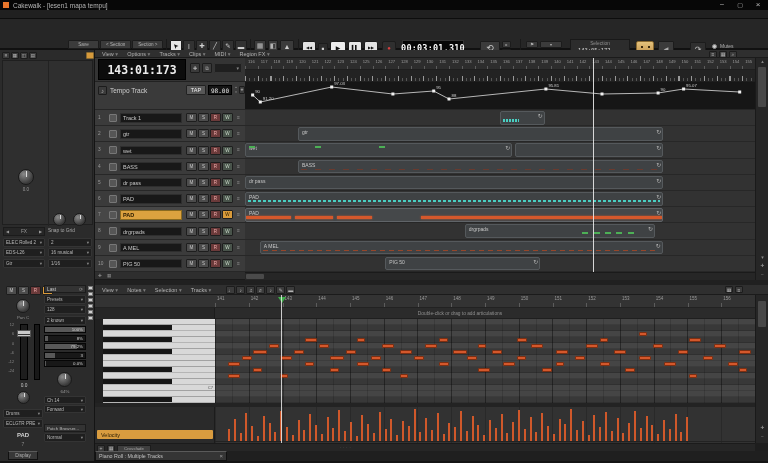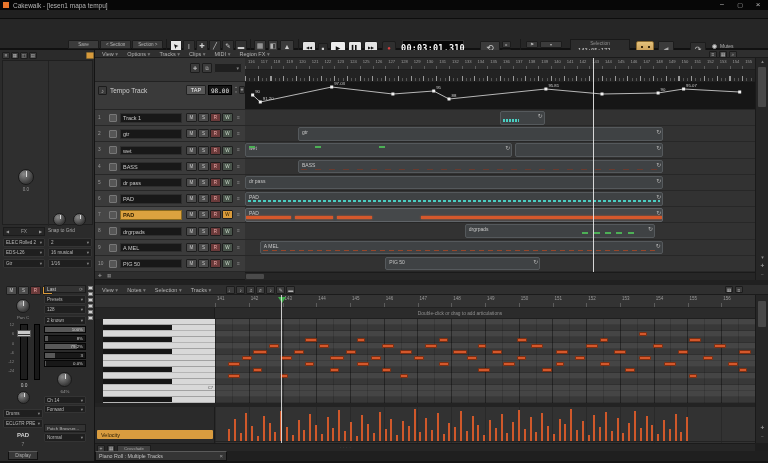--- a/index.html
+++ b/index.html
@@ -346,20 +346,21 @@
         <span class="tvmenu">Tracks <span class="chev">▾</span></span>
         <span class="tvmenu">Clips <span class="chev">▾</span></span>
         <span class="tvmenu">MIDI <span class="chev">▾</span></span>
         <span class="tvmenu">Region FX <span class="chev">▾</span></span>
       </span>
     <span class="abs btn" style="left:614px;top:0.5px;width:8px;height:7px;font-size:5px">≡</span>
     <span class="abs btn" style="left:624px;top:0.5px;width:8px;height:7px;font-size:5px">▦</span>
     <span class="abs btn" style="left:634px;top:0.5px;width:8px;height:7px;font-size:5px">⌕</span>
   </div>
   <div class="abs" style="left:95px;top:58px;width:660px;height:24px;background:#343434;border-bottom:1px solid #222">
+    <div class="abs flex mono" style="left:3px;top:1px;width:88px;height:21px;background:#0c0c0c;border:1px solid #000;color:#ececec;font-size:11.5px;font-weight:bold;justify-content:center">143:01:173</div>
     <div class="abs btn" style="left:95px;top:5px;width:10px;height:10px;font-size:5px">✚</div>
     <div class="abs btn" style="left:107px;top:5px;width:10px;height:10px;font-size:5px">⧉</div>
     <div class="abs dd" style="left:119px;top:5px;width:28px;height:10px;font-size:5px">
       <span class="chev">▾</span>
     </div>
   </div>
   <div id="tv-ruler" class="abs" style="left:245px;top:58px;width:510px;height:12px;background:#2d2d2d;border-bottom:1px solid #1f1f1f">
       <div class="tick" style="left: 0px; width: 12.75px;">116</div>
       <div style="position: absolute; left: 0px; bottom: 0px; width: 1px; height: 3px; background: rgb(92, 92, 92);"></div>
       <div class="tick" style="left: 12.75px; width: 12.75px;">117</div>

